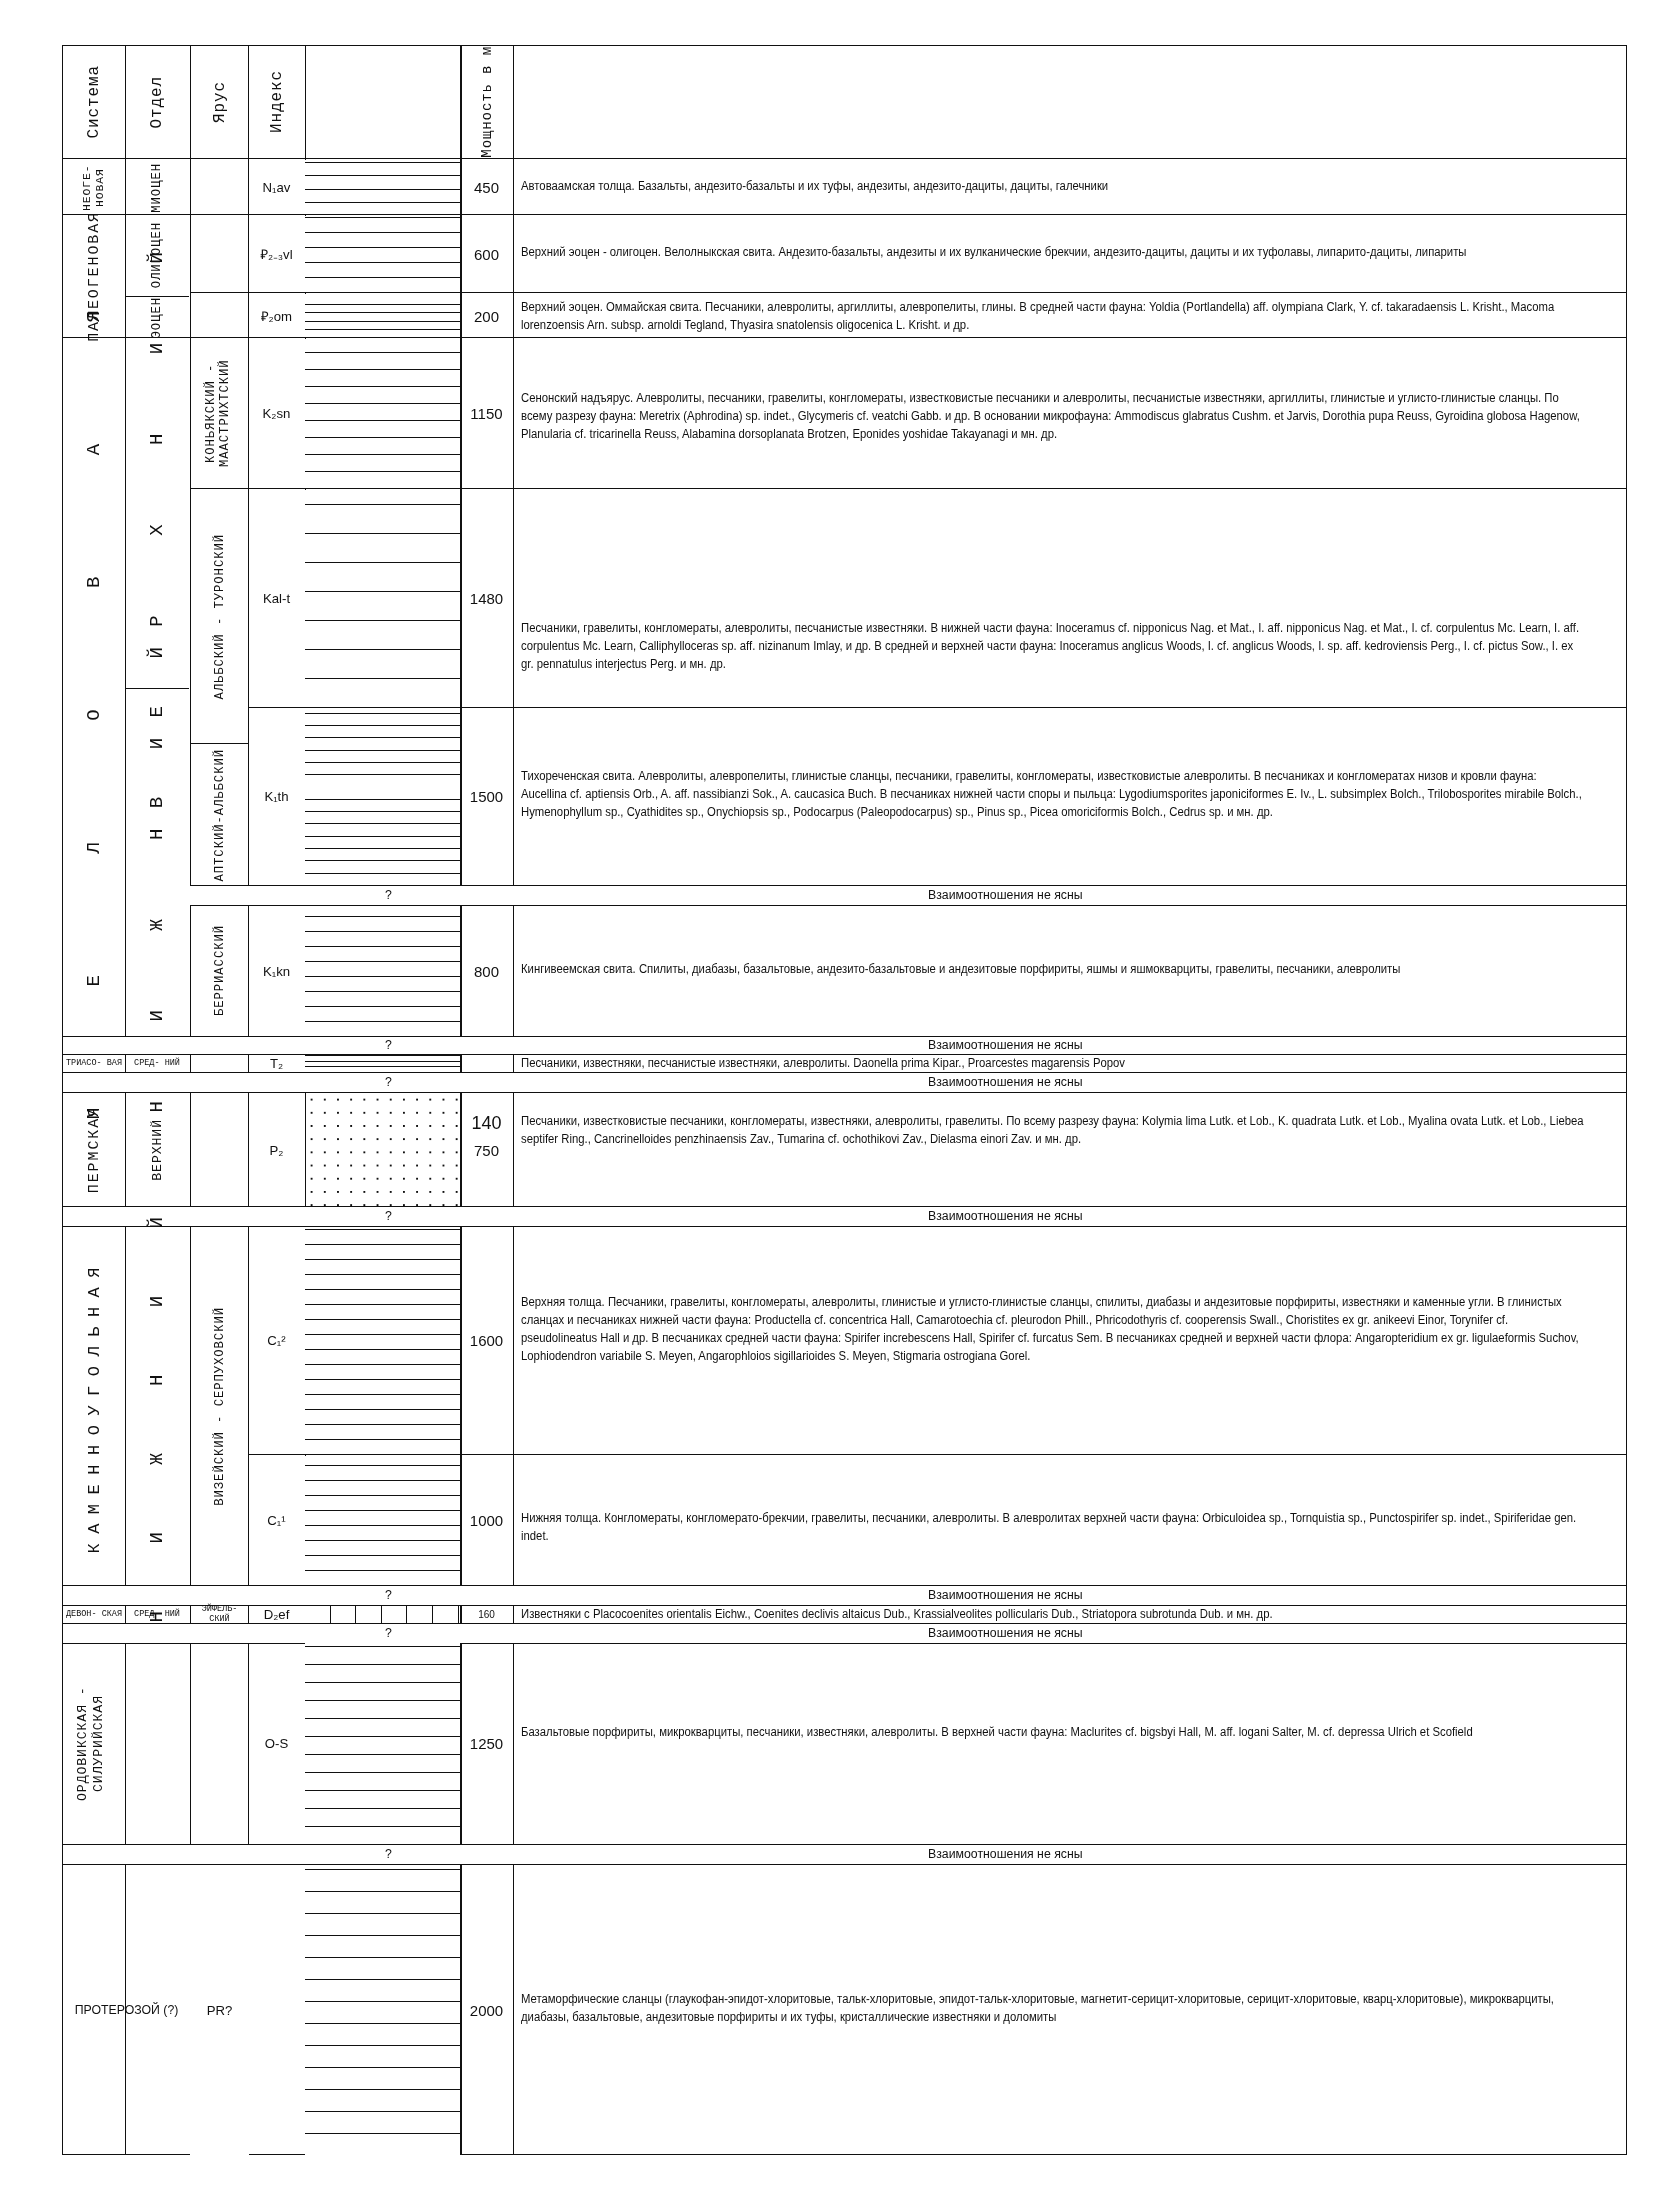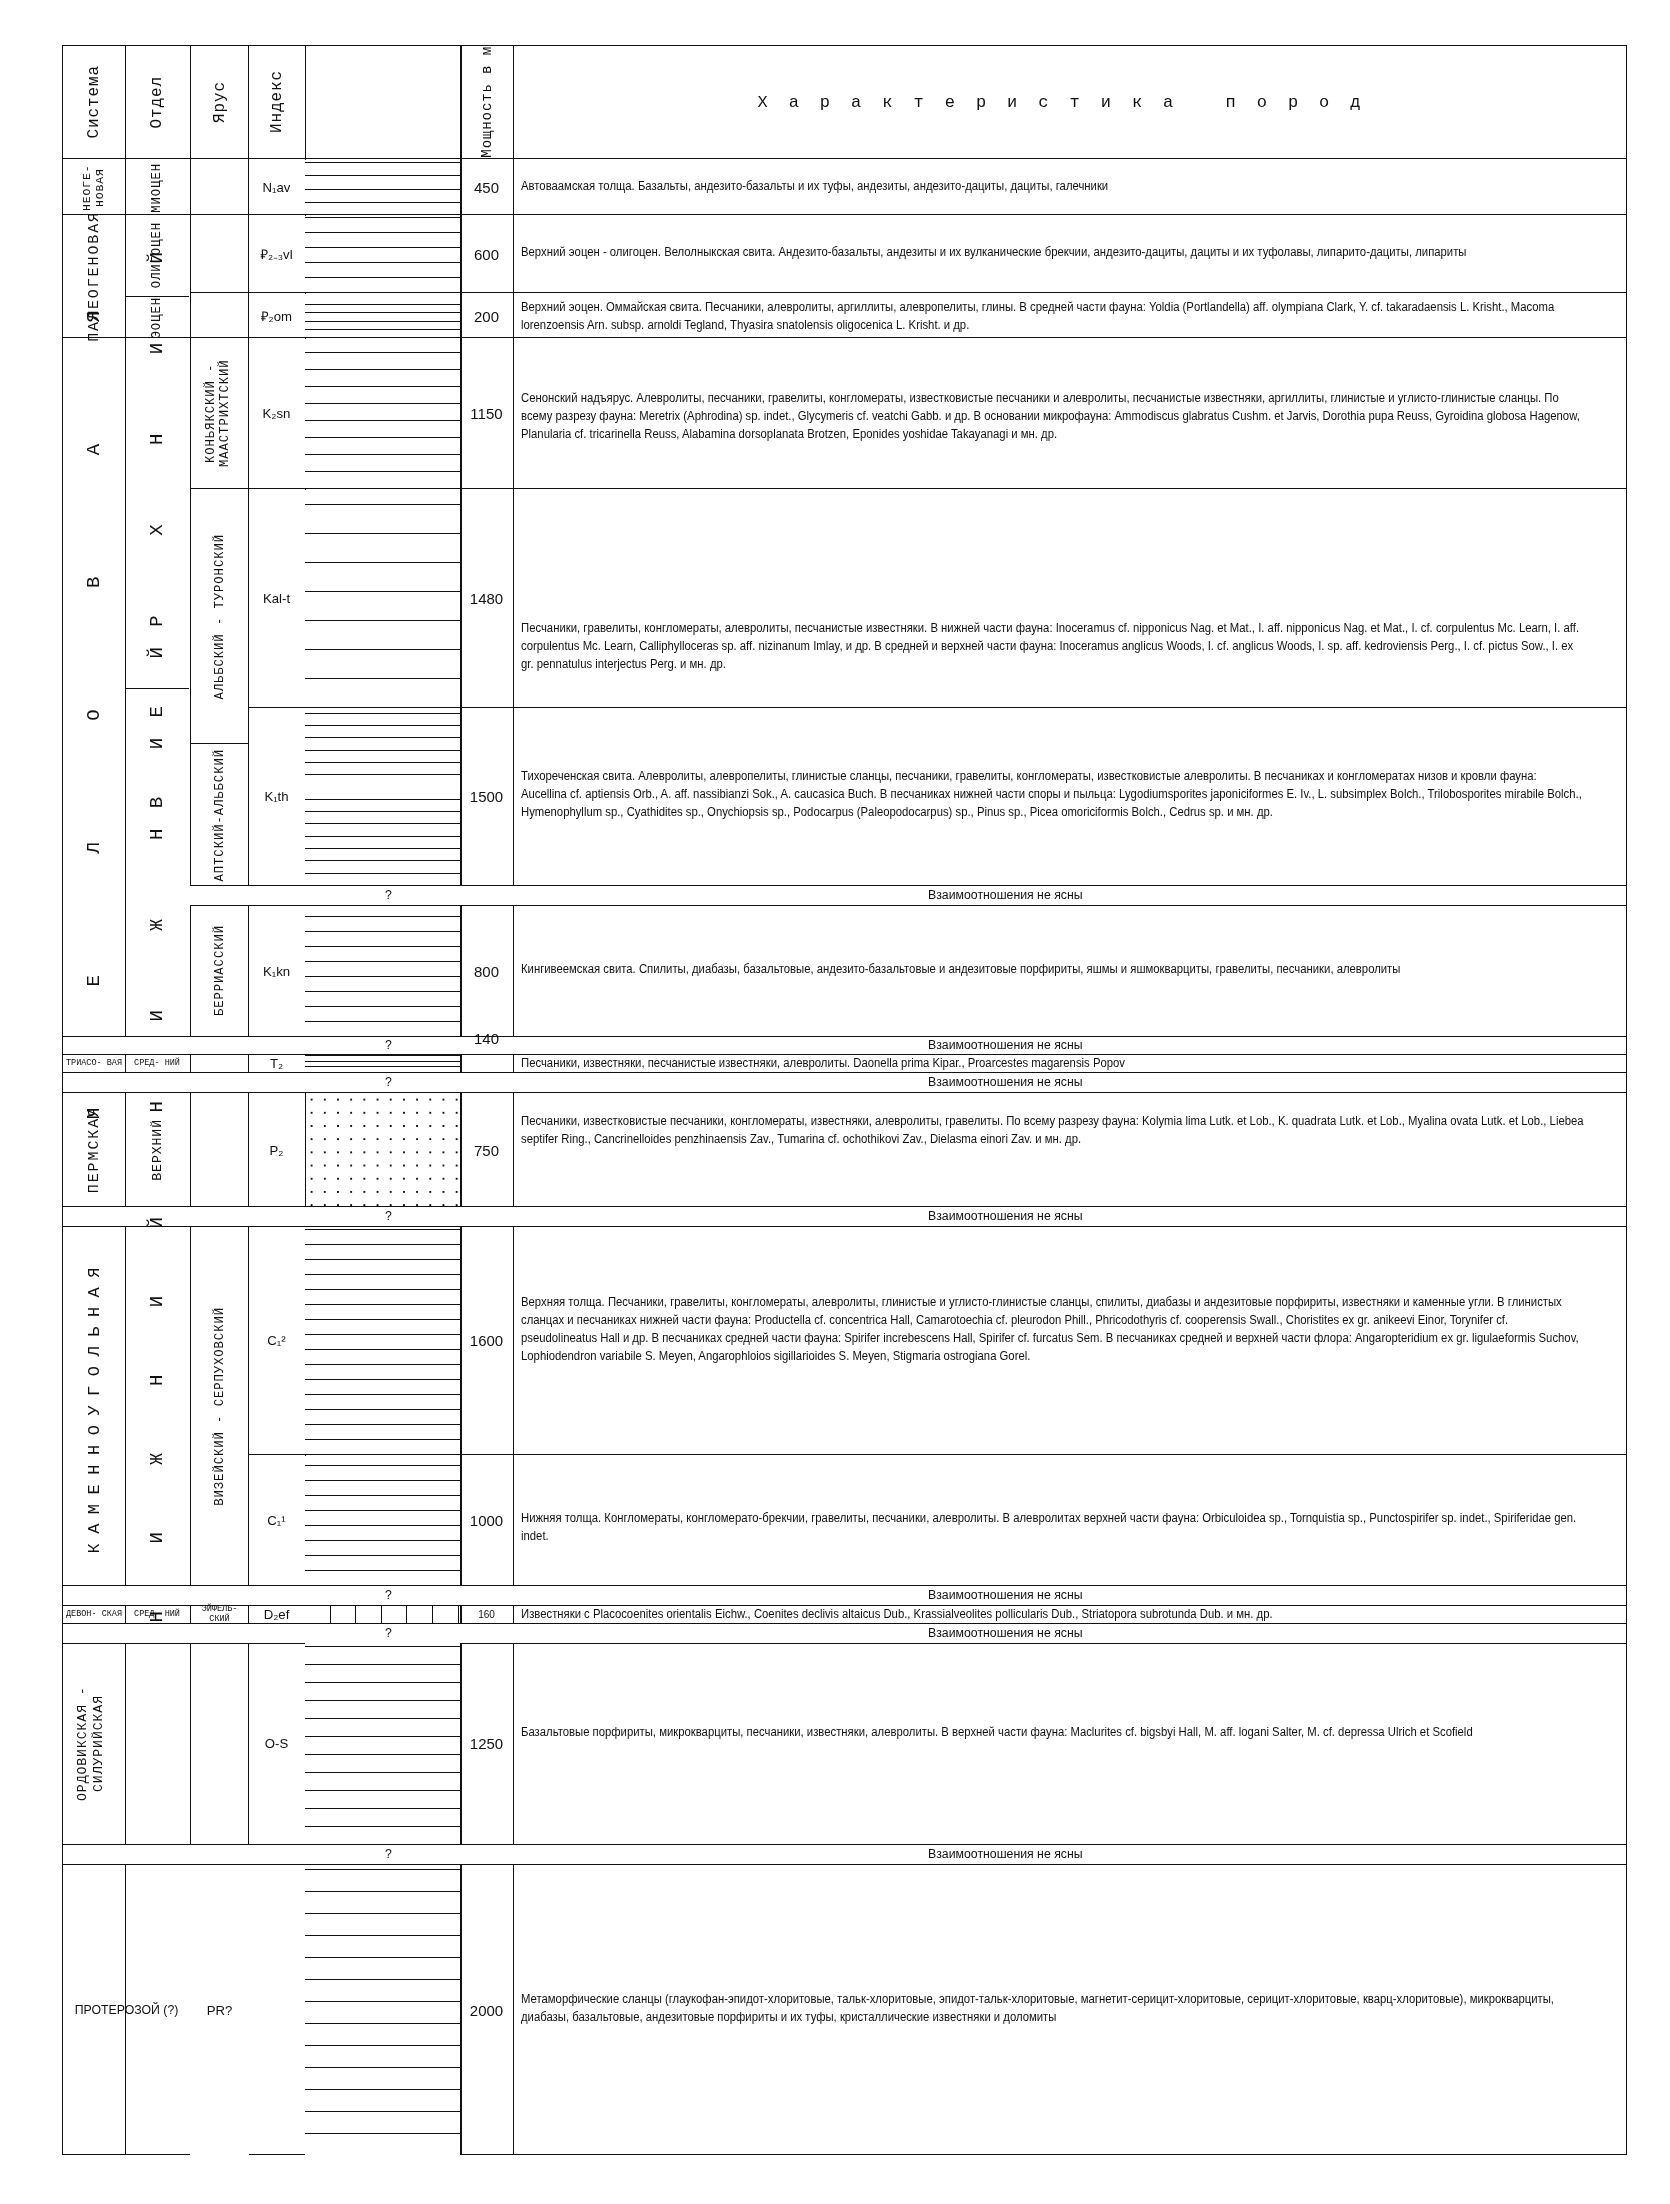--- a/index.html
+++ b/index.html
@@ -44,23 +44,20 @@
     </div>
   <div class="cell" style="left:127px;top:0;width:59px;height:112px">
       <span class="vt hdr">Ярус</span>
     </div>
   <div class="cell" style="left:185px;top:0;width:57px;height:112px">
       <span class="vt hdr">Индекс</span>
     </div>
   <div class="cell" style="left:397px;top:0;width:53px;height:112px">
       <span class="vt hdr" style="font-size:14px">Мощность в м</span>
     </div>
-  <div class="cell" style="left:450px;top:0;right:0;height:112px">
-      <span class="title">Характеристика пород</span>
-    </div>
   <div class="hline" style="left:0;right:0;top:112px"></div>
 
   <div class="cell" style="left:0;top:114px;width:62px;height:55px">
       <span class="vt" style="font-size:11.4px;white-space:pre-line;line-height:13.2px;text-align:center">НЕОГЕ- НОВАЯ</span>
     </div>
   <div class="cell" style="left:62px;top:114px;width:64px;height:55px">
       <span class="vt" style="font-size:12.3px">МИОЦЕН</span>
     </div>
   <div class="cell idx" style="left:185px;top:114px;width:57px;height:55px">N₁av</div>
   <div class="R" style="left:242px;top:114px;width:155px;height:55px;background:repeating-linear-gradient(0deg,#fff 0 12.3px,#111 12.3px 13.2px)"></div>
@@ -144,21 +141,21 @@
 
   <div class="gap" style="left:0;right:0;top:990px;height:19px">
     <span style="position:absolute;left:322px;top:0.9px">?</span>
     <span style="position:absolute;left:865px;top:0.9px">Взаимоотношения не ясны</span>
   </div>
 
   <div class="cell tiny" style="left:0;top:1009px;width:62px;height:17px">ТРИАСО- ВАЯ</div>
   <div class="cell tiny" style="left:62px;top:1009px;width:64px;height:17px">СРЕД- НИЙ</div>
   <div class="cell idx" style="left:185px;top:1009px;width:57px;height:17px">T₂</div>
   <div class="R" style="left:242px;top:1009px;width:155px;height:17px;background:repeating-linear-gradient(0deg,#fff 0 4.7px,#111 4.7px 5.7px)"></div>
-  <div class="cell thick" style="left:397px;top:984px;width:53px;height:17px;font-size:15px">140</div>
+  <div class="cell thick" style="left:397px;top:1069px;width:53px;height:17px;font-size:18px">140</div>
   <div class="desc" style="left:458px;top:1009px;width:1155px;line-height:17px">Песчаники, известняки, песчанистые известняки, алевролиты. Daonella prima Kipar., Proarcestes magarensis Popov</div>
 
   <div class="gap" style="left:0;right:0;top:1026px;height:21px">
     <span style="position:absolute;left:322px;top:1.9px">?</span>
     <span style="position:absolute;left:865px;top:1.9px">Взаимоотношения не ясны</span>
   </div>
 
   <div class="cell" style="left:0;top:1047px;width:62px;height:114px">
       <span class="vt" style="font-size:15px;letter-spacing:1.9px">ПЕРМСКАЯ</span>
     </div>

